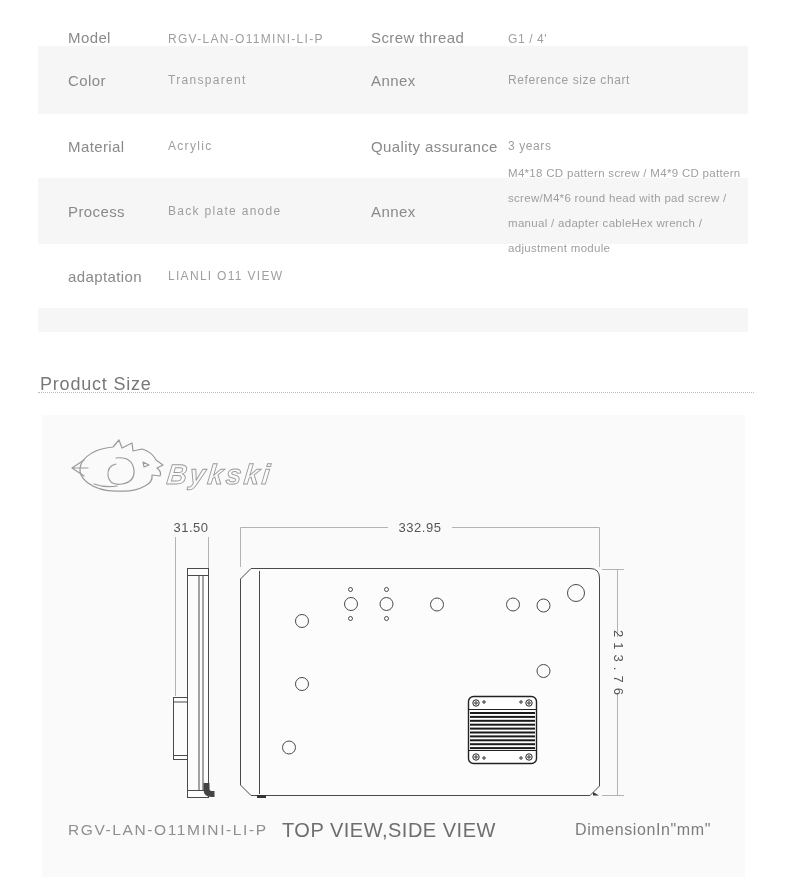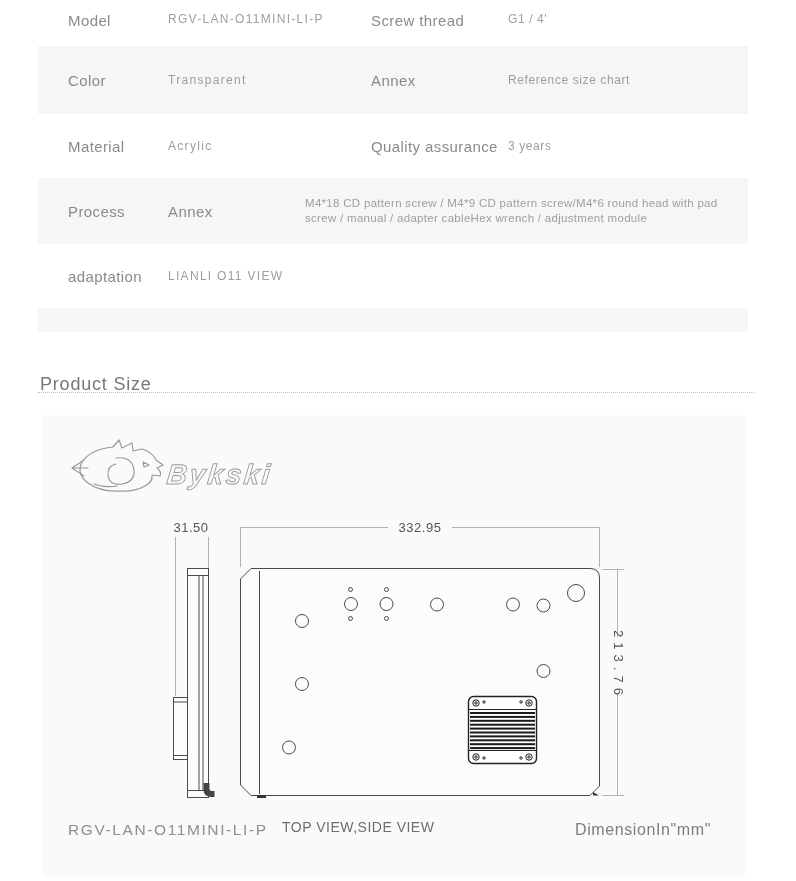--- a/index.html
+++ b/index.html
@@ -4,47 +4,47 @@
 <style>
   * { margin:0; padding:0; box-sizing:border-box; }
   html,body { width:796px; height:881px; background:#ffffff; overflow:hidden;
               font-family:"Liberation Sans","DejaVu Sans",sans-serif;
               -webkit-font-smoothing:antialiased; }
   .page { position:relative; width:796px; height:881px; background:#fff; }
 
   
   .spec-table { position:absolute; left:38px; top:0; width:710px; }
   .spec-row { display:flex; align-items:center; }
-  .spec-row.first { align-items:flex-start; padding-top:12px; }
+  .spec-row.first { align-items:flex-end; padding-top:12px; }
   .bg-gray { background:#f6f6f6; }
   .bg-white { background:#ffffff; }
   .spec-label { color:#8a8a8a; font-size:15px; letter-spacing:0.4px; font-weight:400; }
   .spec-value { color:#9e9e9e; font-size:12px; letter-spacing:1.1px; }
   .l1 { margin-left:30px; width:100px; flex:none; }
   .v1 { width:203px; flex:none; letter-spacing:1.3px; }
   .l2 { width:137px; flex:none; }
   .v2 { flex:1; padding-right:6px; letter-spacing:0.6px; }
-  .v2.multiline { font-size:11.5px; line-height:15px; letter-spacing:0.3px; }
+  .v2.multiline { font-size:11.5px; line-height:25px; letter-spacing:0.3px; }
   .h46{height:46px} .h68{height:68px} .h64{height:64px} .h66{height:66px} .h24{height:24px}
 
   
   .section-title { position:absolute; left:40px; top:374px; font-size:18px;
                    color:#787878; letter-spacing:0.8px; }
   .section-rule { position:absolute; left:38px; top:392px; width:716px; height:0;
                   border-top:1px dotted #bdbdbd; }
 
   
   .drawing-panel { position:absolute; left:42px; top:415px; width:703px; height:462px;
                    background:#fafafa; }
   .drawing-svg { position:absolute; left:0; top:0; }
   .logo-svg { position:absolute; left:22px; top:22px; }
 
   .draw-footer { position:absolute; left:0; top:406px; width:703px; height:26px; }
   .fl-model { position:absolute; left:26px; top:0; font-size:15.5px; color:#8f8f8f; letter-spacing:1.6px; }
-  .fl-views { position:absolute; left:240px; top:-2px; font-size:14px; color:#6e6e6e; letter-spacing:0.5px; }
+  .fl-views { position:absolute; left:240px; top:-2px; font-size:20px; color:#6e6e6e; letter-spacing:0.5px; }
   .fl-unit  { position:absolute; left:533px; top:0; font-size:16px; color:#7d7d7d; letter-spacing:0.6px; }
 
   svg text { font-family:"Liberation Sans","DejaVu Sans",sans-serif; }
 </style>
 </head>
 <body>
 
 <div class="page">
 
   <div class="spec-table">
@@ -61,20 +61,21 @@
       <span class="spec-value v2">Reference size chart</span>
     </div>
     <div class="spec-row bg-white h64">
       <span class="spec-label l1">Material</span>
       <span class="spec-value v1">Acrylic</span>
       <span class="spec-label l2">Quality assurance</span>
       <span class="spec-value v2">3 years</span>
     </div>
     <div class="spec-row bg-gray h66">
       <span class="spec-label l1">Process</span>
+      <span class="spec-value v1">Back plate anode</span>
       <span class="spec-label l2">Annex</span>
       <span class="spec-value v2 multiline">M4*18 CD pattern screw / M4*9 CD pattern screw/M4*6 round head with pad screw / manual / adapter cableHex wrench / adjustment module</span>
     </div>
     <div class="spec-row bg-white h64">
       <span class="spec-label l1">adaptation</span>
       <span class="spec-value v1">LIANLI O11 VIEW</span>
       <span class="spec-label l2"></span>
       <span class="spec-value v2"></span>
     </div>
     <div class="spec-row bg-gray h24"></div>

